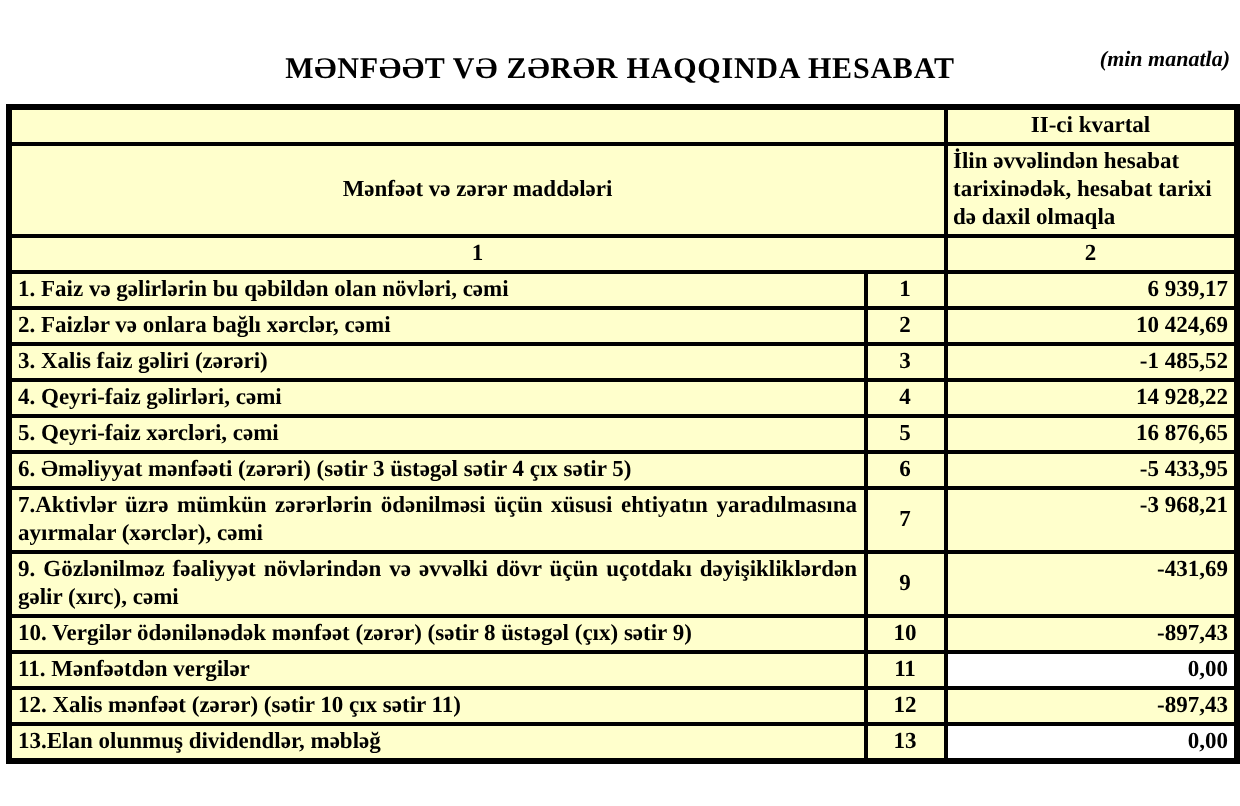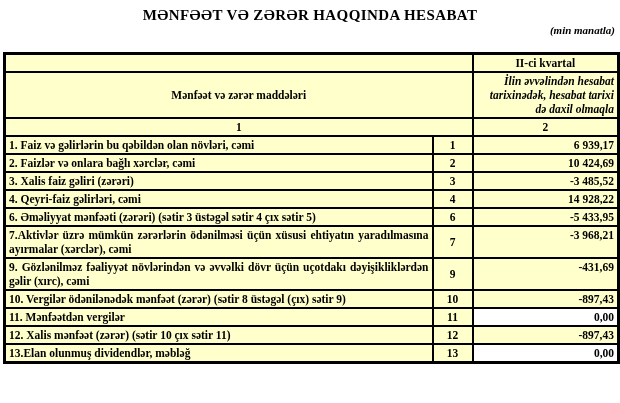--- a/index.html
+++ b/index.html
@@ -7,21 +7,21 @@
     width: 620px; height: 403px;
     background: #ffffff;
     overflow: hidden;
     font-family: "Liberation Serif", "DejaVu Serif", serif;
     color: #000000;
   }
   .page { position: relative; width: 620px; height: 403px; }
 
   .report-title {
     margin: 0;
-    padding-top: 7px;
+    padding-top: 27px;
     text-align: center;
     font-size: 15px;
     font-weight: bold;
     letter-spacing: 0.4px;
   }
   .unit-note {
     position: absolute;
     right: 5px;
     top: 24px;
     font-size: 11px;
@@ -53,27 +53,26 @@
   }
 
   tr.hdr-a { height: 17px; }
   tr.hdr-b { height: 40px; }
   tr.hdr-c { height: 15px; }
   tr.body-row { height: 15px; margin-left: 34px; }
 
   th.period { text-align: center; font-size: 12.5px; vertical-align: middle; }
   th.items-hdr { text-align: center; font-size: 12px; vertical-align: middle; }
   th.value-hdr {
-    text-align: right;
+    text-align: left;
     vertical-align: middle;
     font-size: 11.5px;
     line-height: 13px;
     white-space: pre-line;
     padding: 1px 2px;
-    font-style: italic;
   }
   td.col-index { text-align: center; font-size: 12px; }
 
   td.desc { text-align: left; vertical-align: middle; }
   td.desc.justify { text-align: justify; vertical-align: middle; }
   td.num  { text-align: center; vertical-align: middle; font-size: 12px; }
   td.val  {
     text-align: right;
     vertical-align: top;
     font-size: 12px;
@@ -118,26 +117,31 @@
     <td class="val">6 939,17</td>
   </tr>
         <tr class="body-row">
     <td class="desc">2. Faizlər və onlara bağlı xərclər, cəmi</td>
     <td class="num">2</td>
     <td class="val">10 424,69</td>
   </tr>
         <tr class="body-row">
     <td class="desc">3. Xalis faiz gəliri (zərəri)</td>
     <td class="num">3</td>
-    <td class="val">-3 485,52</td>
+    <td class="val">-1 485,52</td>
   </tr>
         <tr class="body-row">
     <td class="desc">4. Qeyri-faiz gəlirləri, cəmi</td>
     <td class="num">4</td>
     <td class="val">14 928,22</td>
+  </tr>
+        <tr class="body-row">
+    <td class="desc">5. Qeyri-faiz xərcləri, cəmi</td>
+    <td class="num">5</td>
+    <td class="val">16 876,65</td>
   </tr>
         <tr class="body-row">
     <td class="desc">6. Əməliyyat mənfəəti (zərəri) (sətir 3 üstəgəl sətir 4 çıx sətir 5)</td>
     <td class="num">6</td>
     <td class="val">-5 433,95</td>
   </tr>
         <tr class="body-row">
     <td class="desc justify">7.Aktivlər üzrə mümkün zərərlərin ödənilməsi üçün xüsusi ehtiyatın yaradılmasına ayırmalar (xərclər), cəmi</td>
     <td class="num">7</td>
     <td class="val">-3 968,21</td>

